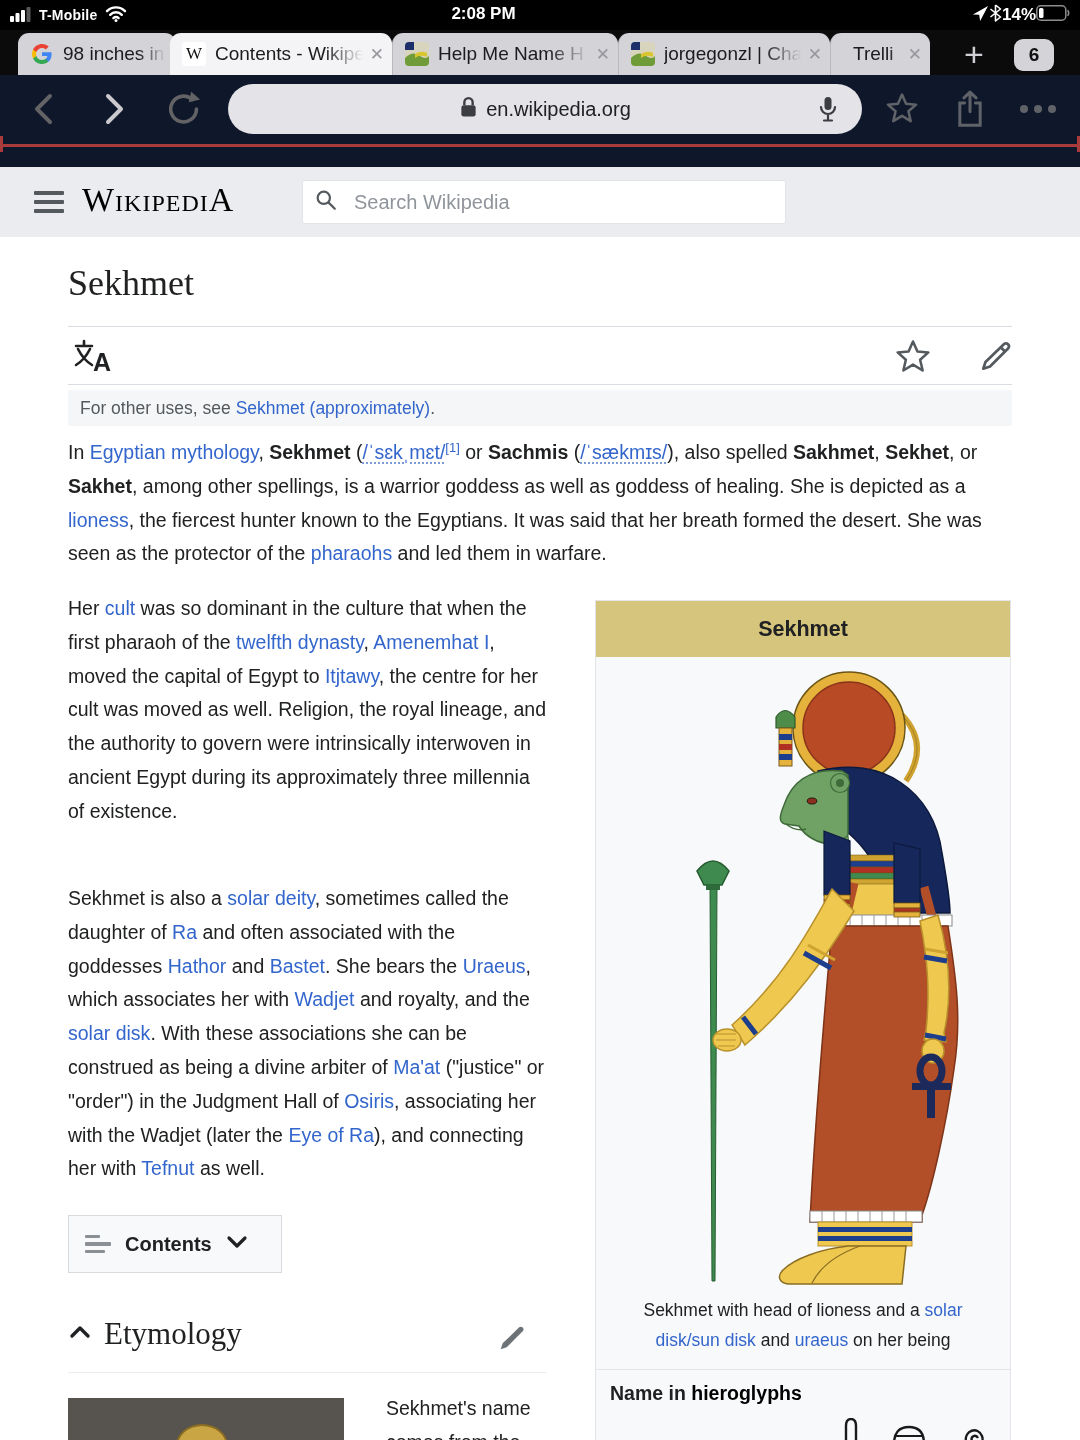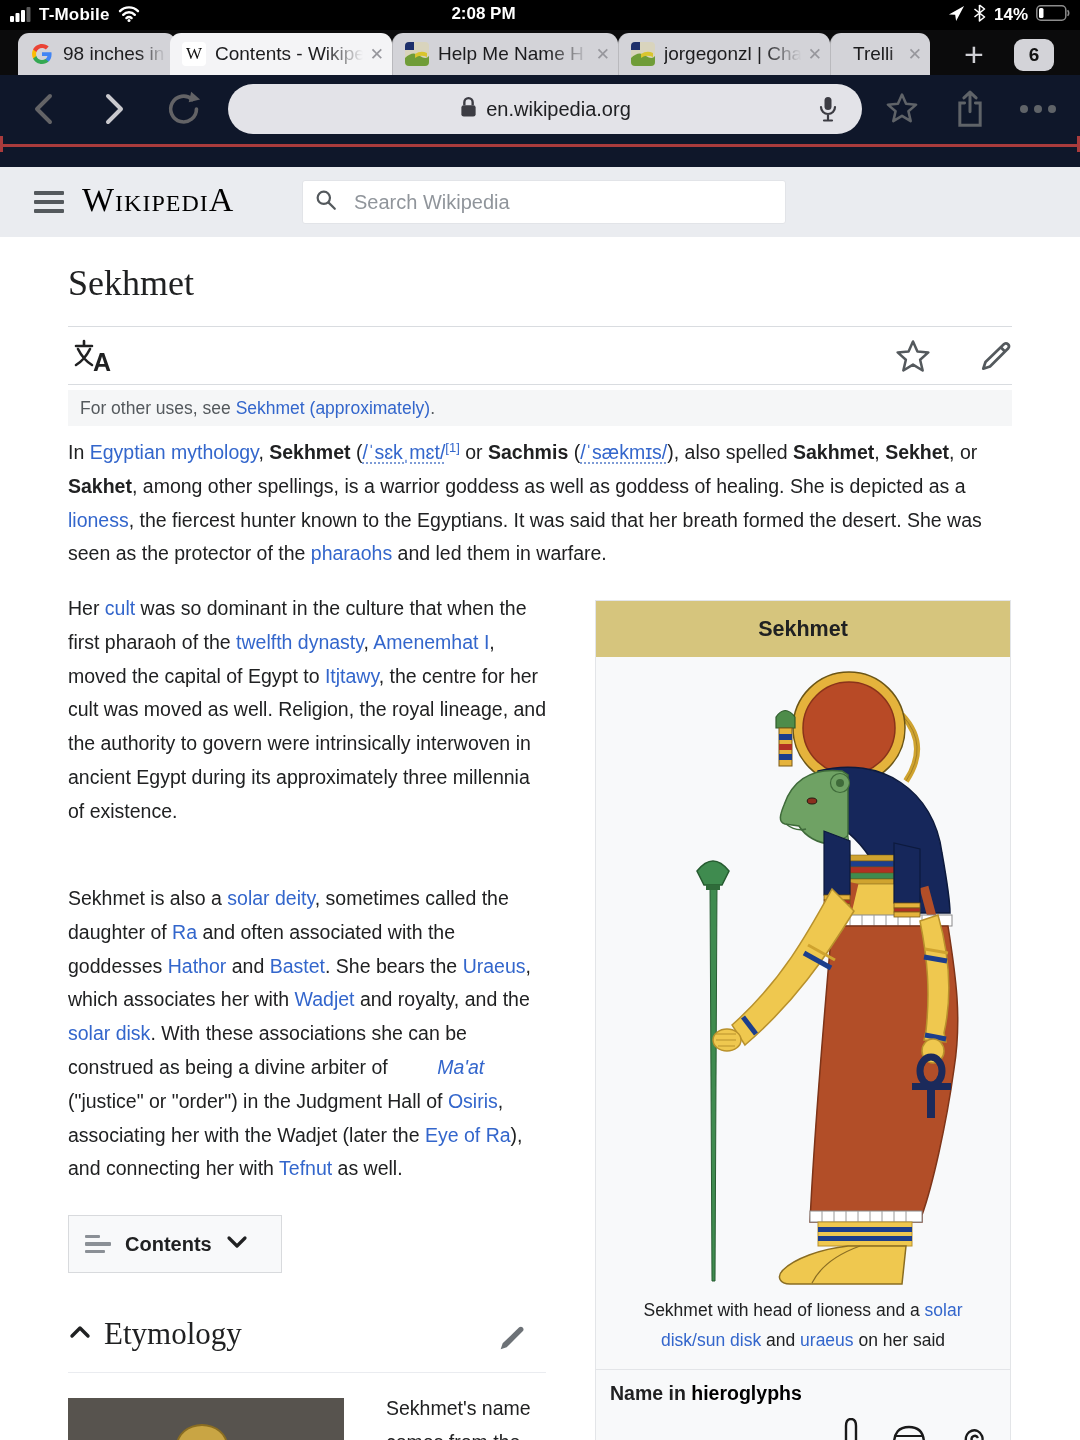--- a/index.html
+++ b/index.html
@@ -3,23 +3,23 @@
 <meta charset="utf-8">
 <style>
   html,body{margin:0;padding:0;background:#e9e9e9;}
   #screen{position:relative;width:1080px;height:1440px;background:#fff;overflow:hidden;
           font-family:"Liberation Sans",sans-serif;-webkit-font-smoothing:antialiased;}
   .abs{position:absolute;}
 
   
   .status-bar{left:0;top:0;width:1080px;height:30px;background:#000;color:#fff;}
   .sb-left{left:10px;top:4px;display:flex;align-items:center;gap:7px;height:22px;}
-  .sb-carrier{font-size:17px;font-weight:600;letter-spacing:.2px;}
+  .sb-carrier{font-size:14px;font-weight:600;letter-spacing:.2px;}
   .sb-time{left:0;top:4px;width:967px;text-align:center;font-size:17px;font-weight:700;}
-  .sb-right{right:10px;top:4px;display:flex;align-items:center;gap:8px;height:22px;}
+  .sb-right{right:10px;top:4px;display:flex;align-items:center;height:22px;}
   .sb-batt-pct{font-size:17px;font-weight:600;}
 
   
   .tab-strip{left:0;top:30px;width:1080px;height:45px;background:#0b0b0c;}
   .tab{position:absolute;top:3px;height:42px;border-radius:11px 11px 0 0;display:flex;align-items:center;
        padding:0 8px 0 12px;box-sizing:border-box;background:#d3d3d8;}
   .tab.active{background:#f4f4f6;z-index:3;}
   .tab-label{font-size:19px;color:#1c1c1e;white-space:nowrap;overflow:hidden;margin-left:9px;flex:1;
      -webkit-mask-image:linear-gradient(90deg,#000 72%,transparent 98%);
      mask-image:linear-gradient(90deg,#000 72%,transparent 98%);}
@@ -53,21 +53,21 @@
   .wiki-search input{border:none;outline:none;font-size:20px;width:400px;font-family:"Liberation Sans",sans-serif;background:transparent;color:#202122;}
   .wiki-search input::placeholder{color:#90959b;}
 
   
   .page-title{left:68px;top:262px;font-family:"Liberation Serif",serif;font-size:36px;color:#202122;}
   .rule{height:1px;background:#d9dce0;}
   .hatnote{left:68px;top:390px;width:944px;height:36px;background:#f5f6f7;box-sizing:border-box;
       display:flex;align-items:center;padding-left:12px;font-size:17.5px;color:#54595d;}
   .para{font-size:19.5px;line-height:33.8px;color:#202122;}
   .r-a{color:#3366cc;} .r-b{font-weight:700;} .r-ab{color:#000000;font-weight:700;}
-  .r-ai{color:#3366cc;font-style:italic;margin-left:44px;}
+  .r-ai{color:#3366cc;}
   .r-ipa{color:#3366cc;text-decoration:underline dotted;text-decoration-color:#7d9bd6;text-underline-offset:4px;}
   sup.r-sup{color:#3366cc;font-size:13px;line-height:0;}
 
   .contents-box{left:68px;top:1215px;width:214px;height:58px;border:1px solid #d8dadd;background:#f8f9fa;
      box-sizing:border-box;display:flex;align-items:center;gap:14px;padding-left:16px;}
   .contents-label{font-size:20px;font-weight:700;color:#202122;}
   .cicon{display:flex;flex-direction:column;gap:4px;}
   .cicon div{height:3.4px;background:#8b9096;border-radius:1px;}
 
   .section-head{left:68px;top:1316px;display:flex;align-items:center;gap:12px;}
@@ -397,21 +397,21 @@
 
         <rect x="214" y="554" width="112" height="11" fill="#fff" stroke="#8a8a8a" stroke-width="1"></rect>
         <path d="M226,554 v11 M238,554 v11 M250,554 v11 M262,554 v11 M274,554 v11 M286,554 v11 M298,554 v11 M310,554 v11" stroke="#9a9a9a" stroke-width="1"></path>
         <rect x="222" y="565" width="94" height="24" fill="#EFC84F" stroke="#b8912c" stroke-width="1"></rect>
         <rect x="222" y="570" width="94" height="5" fill="#1c3e8c"></rect>
         <rect x="222" y="579" width="94" height="5" fill="#1c3e8c"></rect>
         <path d="M252,589 C224,592 198,602 187,613 C180,620 184,627 194,627 L306,627 L310,589 Z" fill="#EFC84F" stroke="#8a6d22" stroke-width="1.5"></path>
         <path d="M264,589 C242,597 224,610 216,626" stroke="#8a6d22" stroke-width="1.2" fill="none"></path>
       </svg>
     </div>
-    <div class="ib-caption"><span>Sekhmet with head of lioness and a </span><span class="r-a">solar disk/sun disk</span><span> and </span><span class="r-a">uraeus</span><span> on her said</span></div>
+    <div class="ib-caption"><span>Sekhmet with head of lioness and a </span><span class="r-a">solar disk/sun disk</span><span> and </span><span class="r-a">uraeus</span><span> on her being</span></div>
     <div class="ib-divider"></div>
     <div class="ib-namerow">
       <span><span class="r-b">Name in </span><span class="r-ab">hieroglyphs</span></span>
       <span class="ib-glyphs">
         <svg width="170" height="26" viewBox="0 0 170 26">
           <path d="M12 26 V8 Q12 1 17 1 Q22 1 22 8 V26" fill="none" stroke="#1a1a1a" stroke-width="2.4"></path>
           <path d="M60 26 Q60 9 75 9 Q90 9 90 26" fill="none" stroke="#1a1a1a" stroke-width="2.4"></path>
           <path d="M62 18 H88" stroke="#1a1a1a" stroke-width="2"></path>
           <path d="M132 24 c-2,-12 12,-16 16,-6 c3,8 -7,12 -10,5 c-2,-5 4,-7 6,-3" fill="none" stroke="#1a1a1a" stroke-width="2.4"></path>
         </svg>

